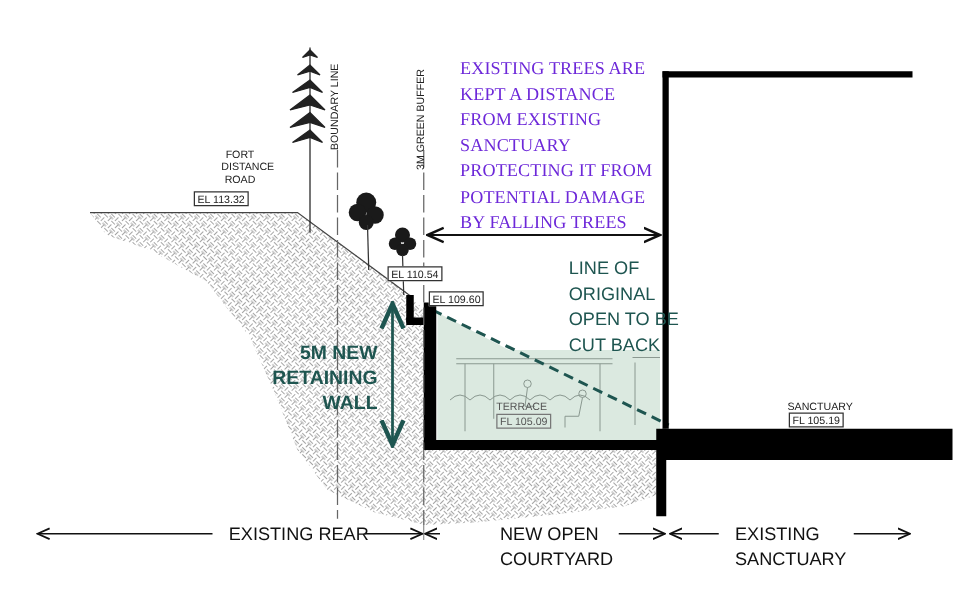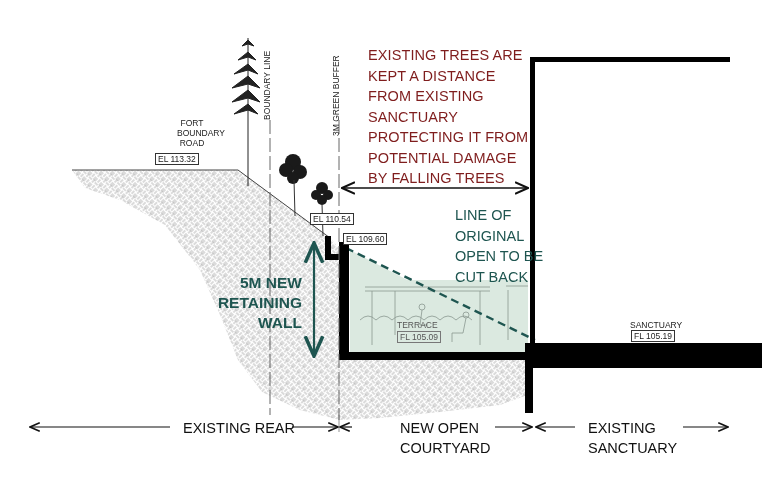--- a/index.html
+++ b/index.html
@@ -1,18 +1,18 @@
 <!DOCTYPE html>
 <html><head>
 <meta charset="utf-8">
 <style>
   html, body { margin: 0; padding: 0; background: #ffffff; }
   body { width: 770px; height: 478px; position: relative; overflow: hidden; font-family: "Liberation Sans", sans-serif; }
   #diagram { position: absolute; left: 0; top: 0; width: 770px; height: 478px; }
-  .main-note { position: absolute; left: 368px; top: 45px; font-size: 14.5px; line-height: 20.5px; color: #7f1d1d; font-family: Liberation Sans, sans-serif; letter-spacing: 0.1px; }
+  .main-note { position: absolute; left: 368px; top: 45px; font-size: 14.5px; line-height: 20.5px; color: #6d28d9; font-family: Liberation Serif, serif; letter-spacing: 0.1px; }
   .main-note div { white-space: nowrap; }
   .teal-note { position: absolute; left: 433px; top: 205px; font-size: 14.5px; line-height: 20.5px; color: #1e5550; font-family: "Liberation Sans", sans-serif; margin-left: 22px; }
   .teal-note div { white-space: nowrap; }
   .wall-note { position: absolute; right: 468px; top: 273px; text-align: right; font-size: 15.5px; line-height: 20px; color: #1e5550; font-family: "Liberation Sans", sans-serif; }
   .wall-note div { white-space: nowrap; font-weight: bold; }
   .zone { position: absolute; font-size: 14.5px; line-height: 20px; color: #111; font-family: "Liberation Sans", sans-serif; }
   .zone div { white-space: nowrap; }
   .tag { position: absolute; font-size: 8.5px; color: #222; font-family: "Liberation Sans", sans-serif; white-space: nowrap; }
   .tag-box { position: absolute; font-size: 8.5px; color: #222; border: 1px solid #333; background: #fff; padding: 0 2px; line-height: 10px; font-family: "Liberation Sans", sans-serif; white-space: nowrap; }
   .vtext { position: absolute; font-size: 8.5px; color: #222; transform: rotate(-90deg); transform-origin: left top; white-space: nowrap; font-family: "Liberation Sans", sans-serif; }
@@ -139,21 +139,21 @@
   <div>5M NEW</div>
   <div>RETAINING</div>
   <div>WALL</div>
 </div>
 
 <div class="vtext" style="left:262px; top:120px;">BOUNDARY LINE</div>
 <div class="vtext" style="left:331px; top:136px;">3M GREEN BUFFER</div>
 
 <div class="tag" style="left:166px; top:118px; text-align:center; line-height:10px; width:30px;margin-left:11px;">
   <div>FORT</div>
-  <div>BOUNDARY</div>
+  <div>DISTANCE</div>
   <div>ROAD</div>
 </div>
 
 <div class="tag-box" style="left:155px; top:153px;">EL 113.32</div>
 <div class="tag-box" style="left:310px; top:213px;">EL 110.54</div>
 <div class="tag-box" style="left:343px; top:233px;">EL 109.60</div>
 <div class="tag" style="left:397px; top:320px; color:#555;">TERRACE</div>
 <div class="tag-box" style="left:397px; top:331px; background:transparent; color:#555; border-color:#777;">FL 105.09</div>
 <div class="tag" style="left:630px; top:320px;">SANCTUARY</div>
 <div class="tag-box" style="left:631px; top:330px;">FL 105.19</div>

